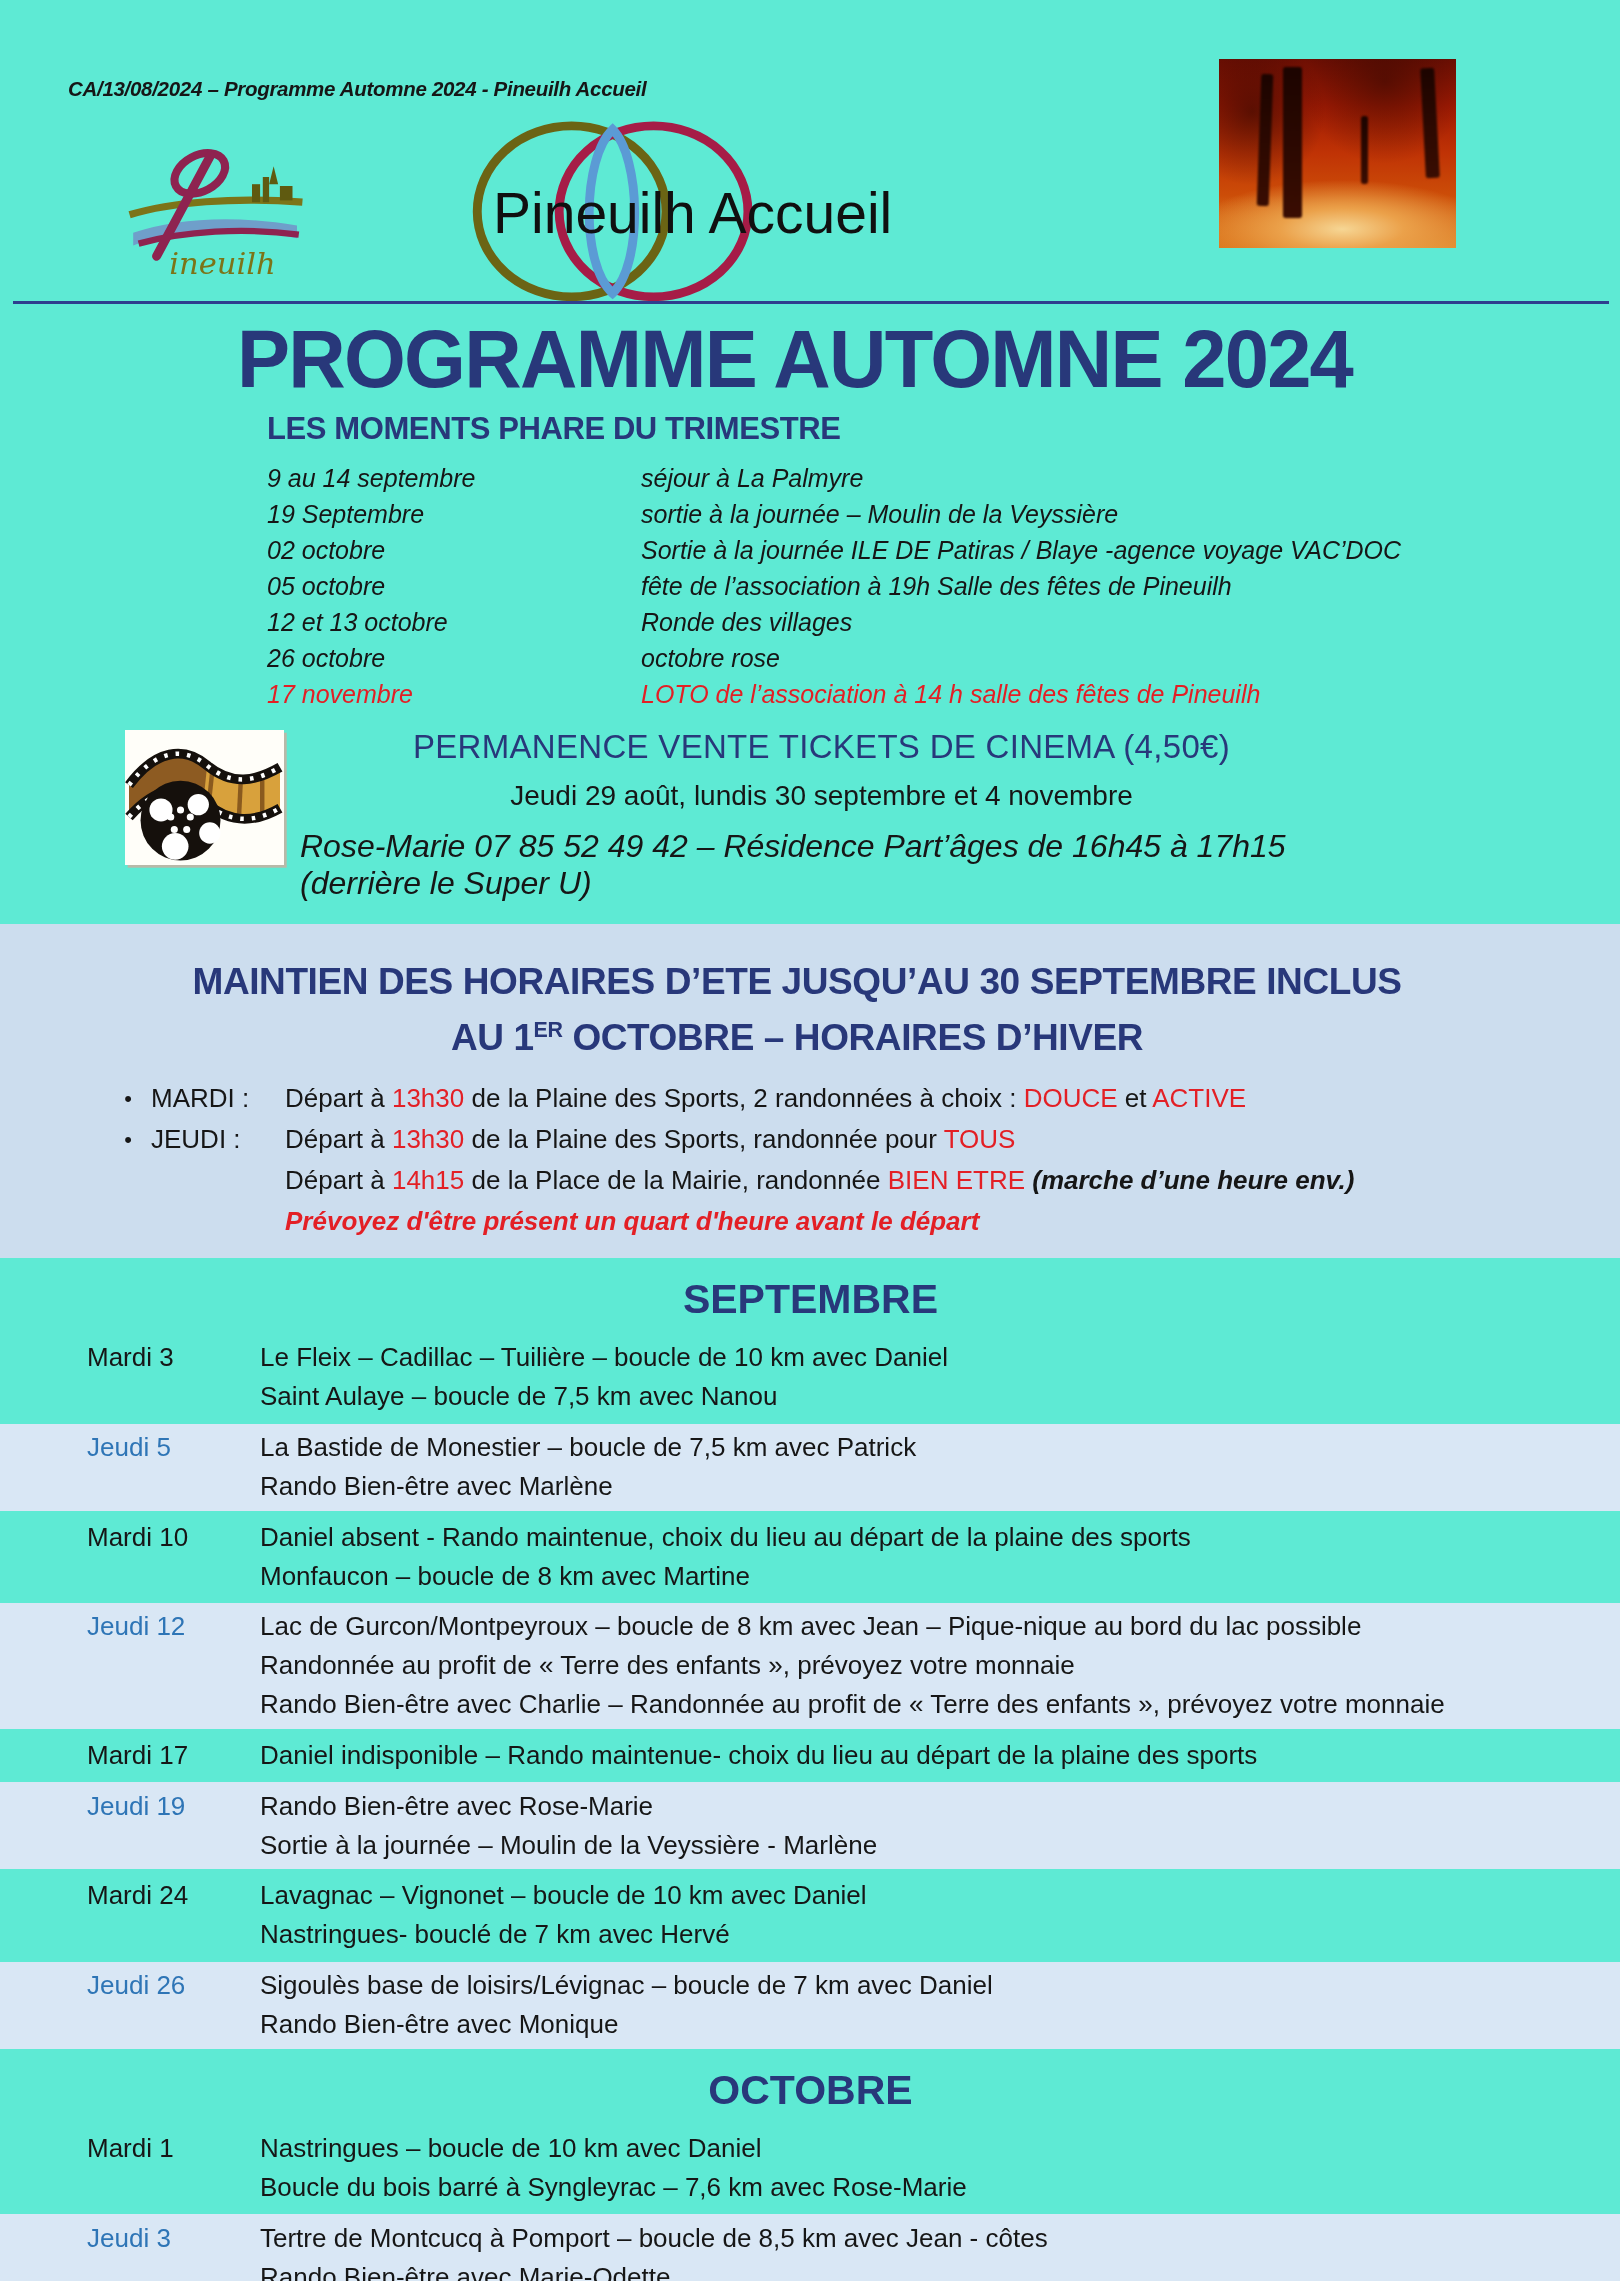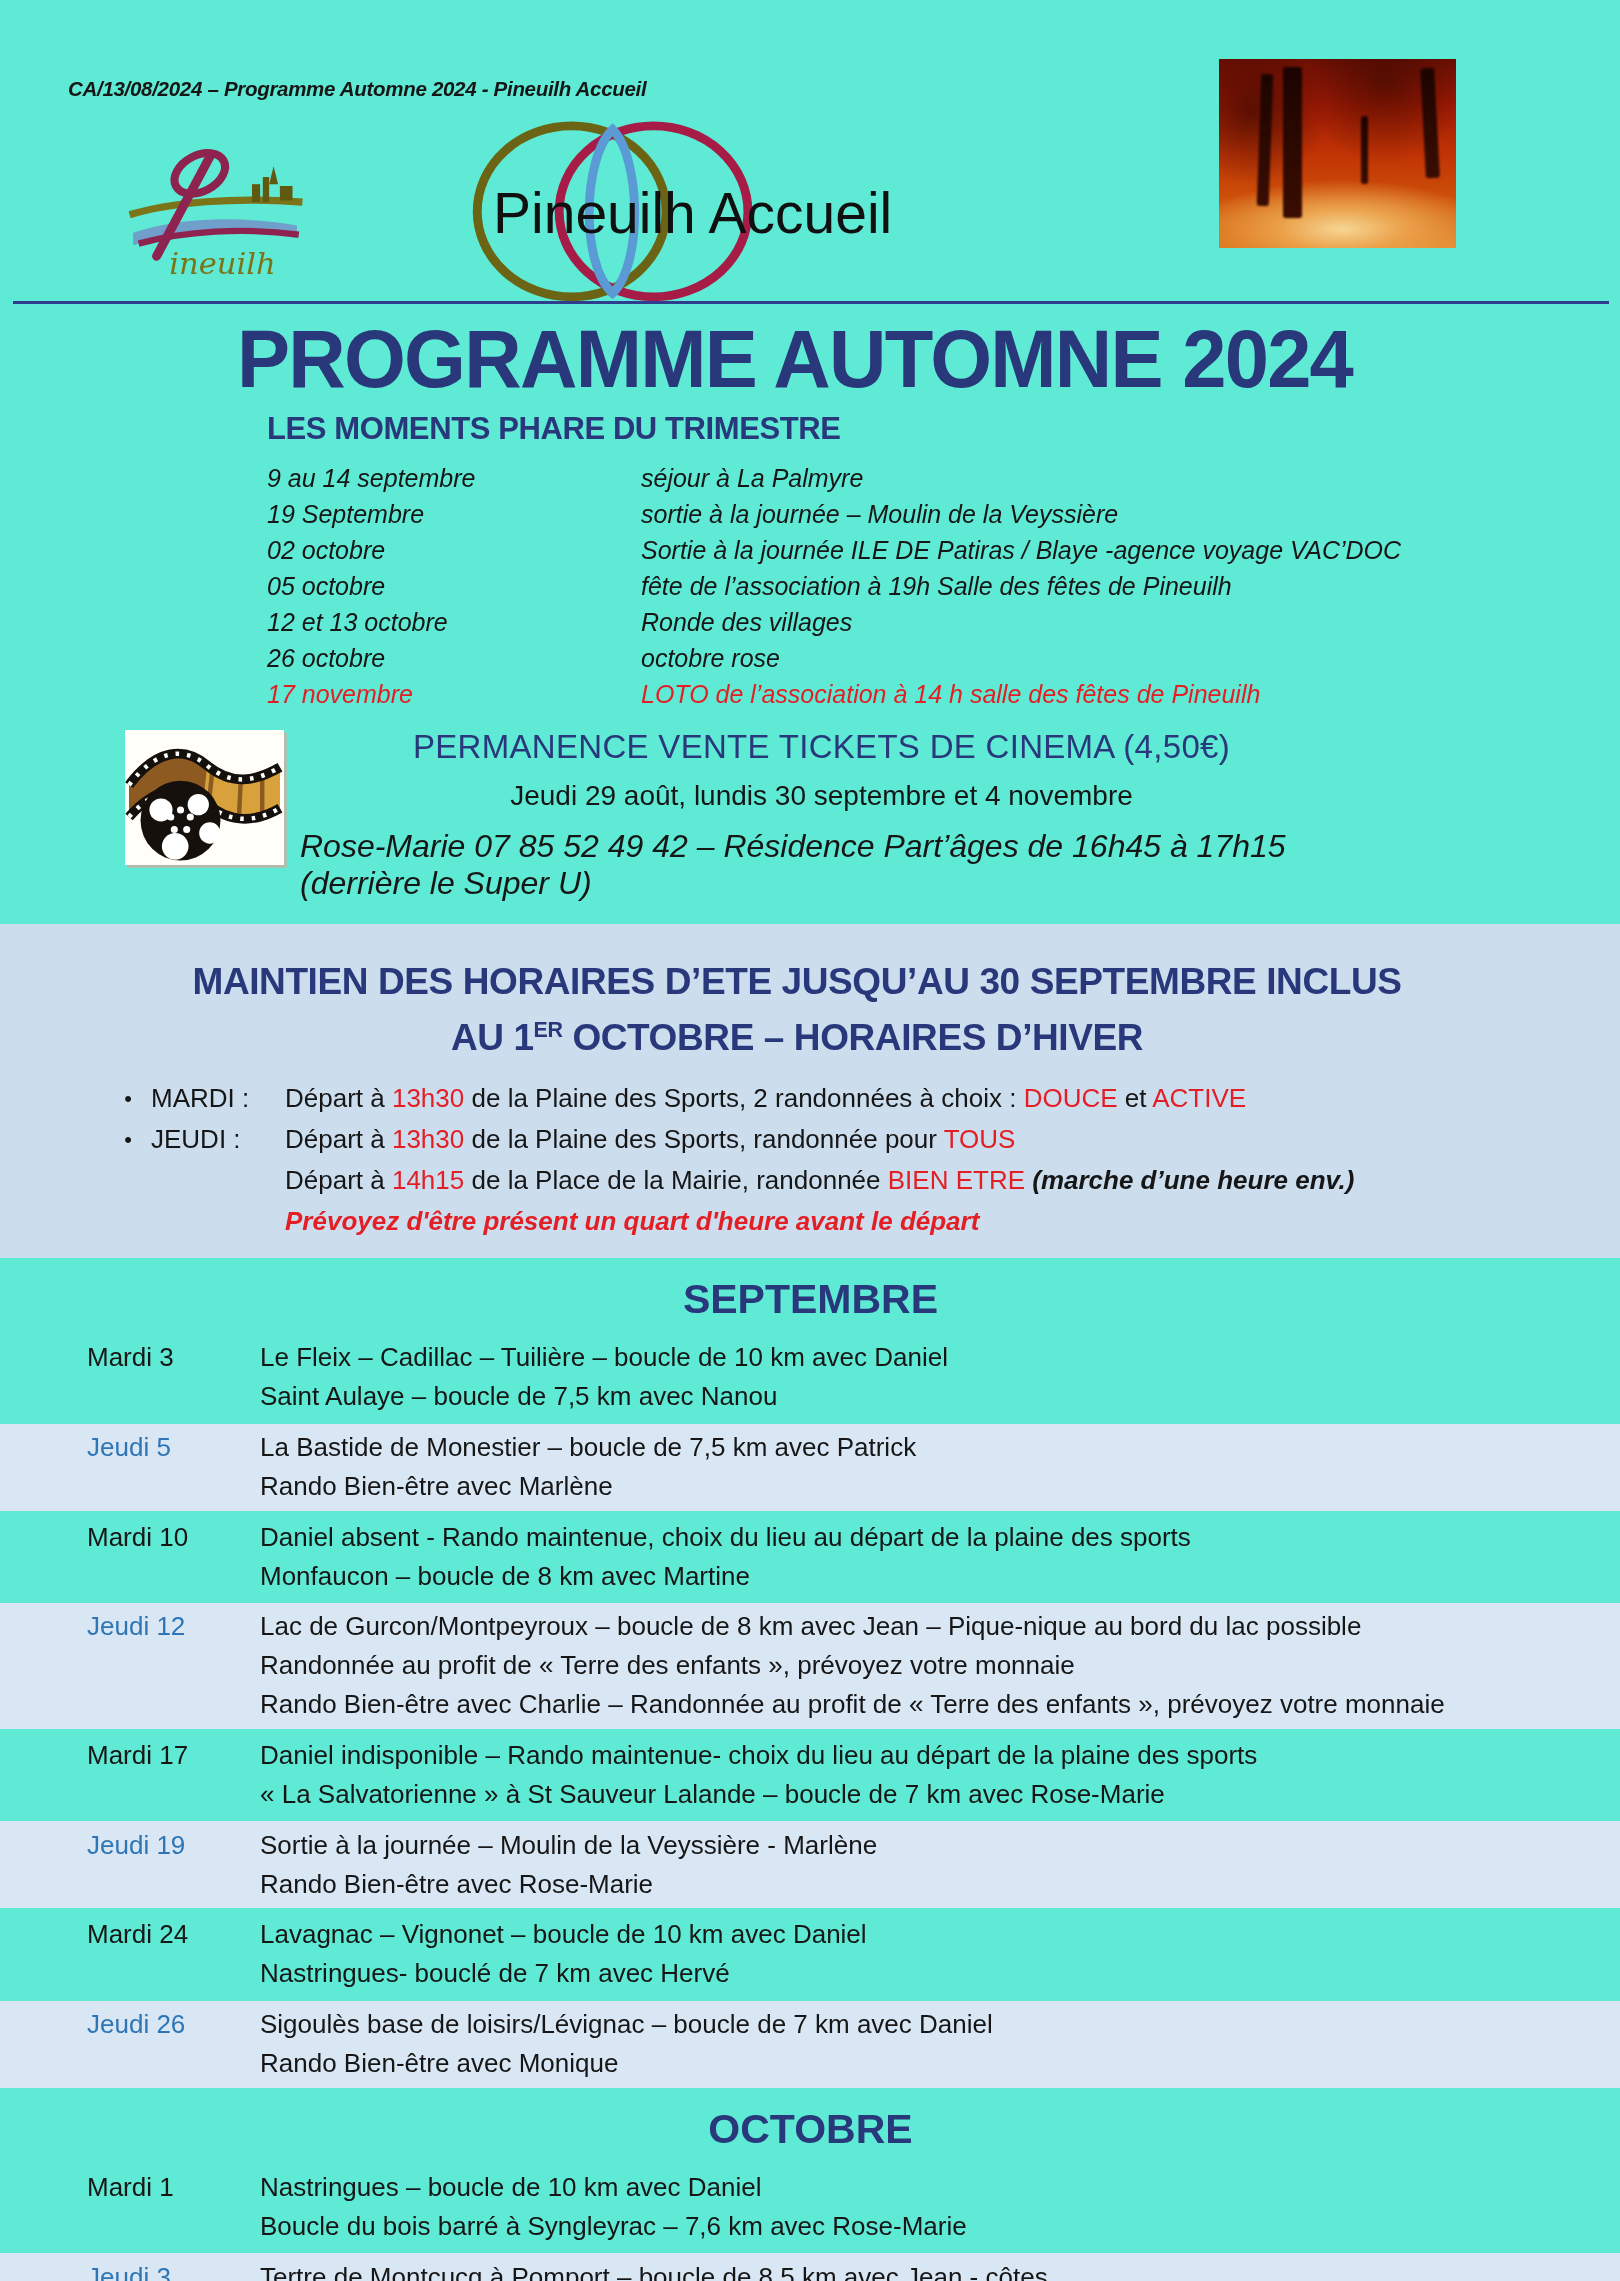--- a/index.html
+++ b/index.html
@@ -237,28 +237,27 @@
           <div class="s-lines">
             <div class="s-line"><span>Lac de Gurcon/Montpeyroux – boucle de 8 km avec Jean – Pique-nique au bord du lac possible</span></div>
             <div class="s-line"><span class="b ">Randonnée au profit de « Terre des enfants », prévoyez votre monnaie</span></div>
             <div class="s-line"><span>Rando Bien-être avec Charlie – </span><span class="b ">Randonnée au profit de « Terre des enfants », prévoyez votre monnaie</span></div>
           </div>
         </div>
         <div class="s-row">
           <div class="s-date">Mardi 17</div>
           <div class="s-lines">
             <div class="s-line"><span>Daniel indisponible – Rando maintenue- choix du lieu au départ de la plaine des sports</span></div>
-            <div class="s-line"><span>« La Salvatorienne » à St Sauveur Lalande – boucle de 7 km avec Rose-Marie</span></div>
           </div>
         </div>
         <div class="s-row hl">
           <div class="s-date">Jeudi 19</div>
           <div class="s-lines">
+            <div class="s-line"><span>Rando Bien-être avec Rose-Marie</span></div>
             <div class="s-line"><span>Sortie à la journée – Moulin de la Veyssière - Marlène</span></div>
-            <div class="s-line"><span>Rando Bien-être avec Rose-Marie</span></div>
           </div>
         </div>
         <div class="s-row">
           <div class="s-date">Mardi 24</div>
           <div class="s-lines">
             <div class="s-line"><span>Lavagnac – Vignonet – boucle de 10 km avec Daniel</span></div>
             <div class="s-line"><span>Nastringues- bouclé de 7 km avec Hervé</span></div>
           </div>
         </div>
         <div class="s-row hl">

